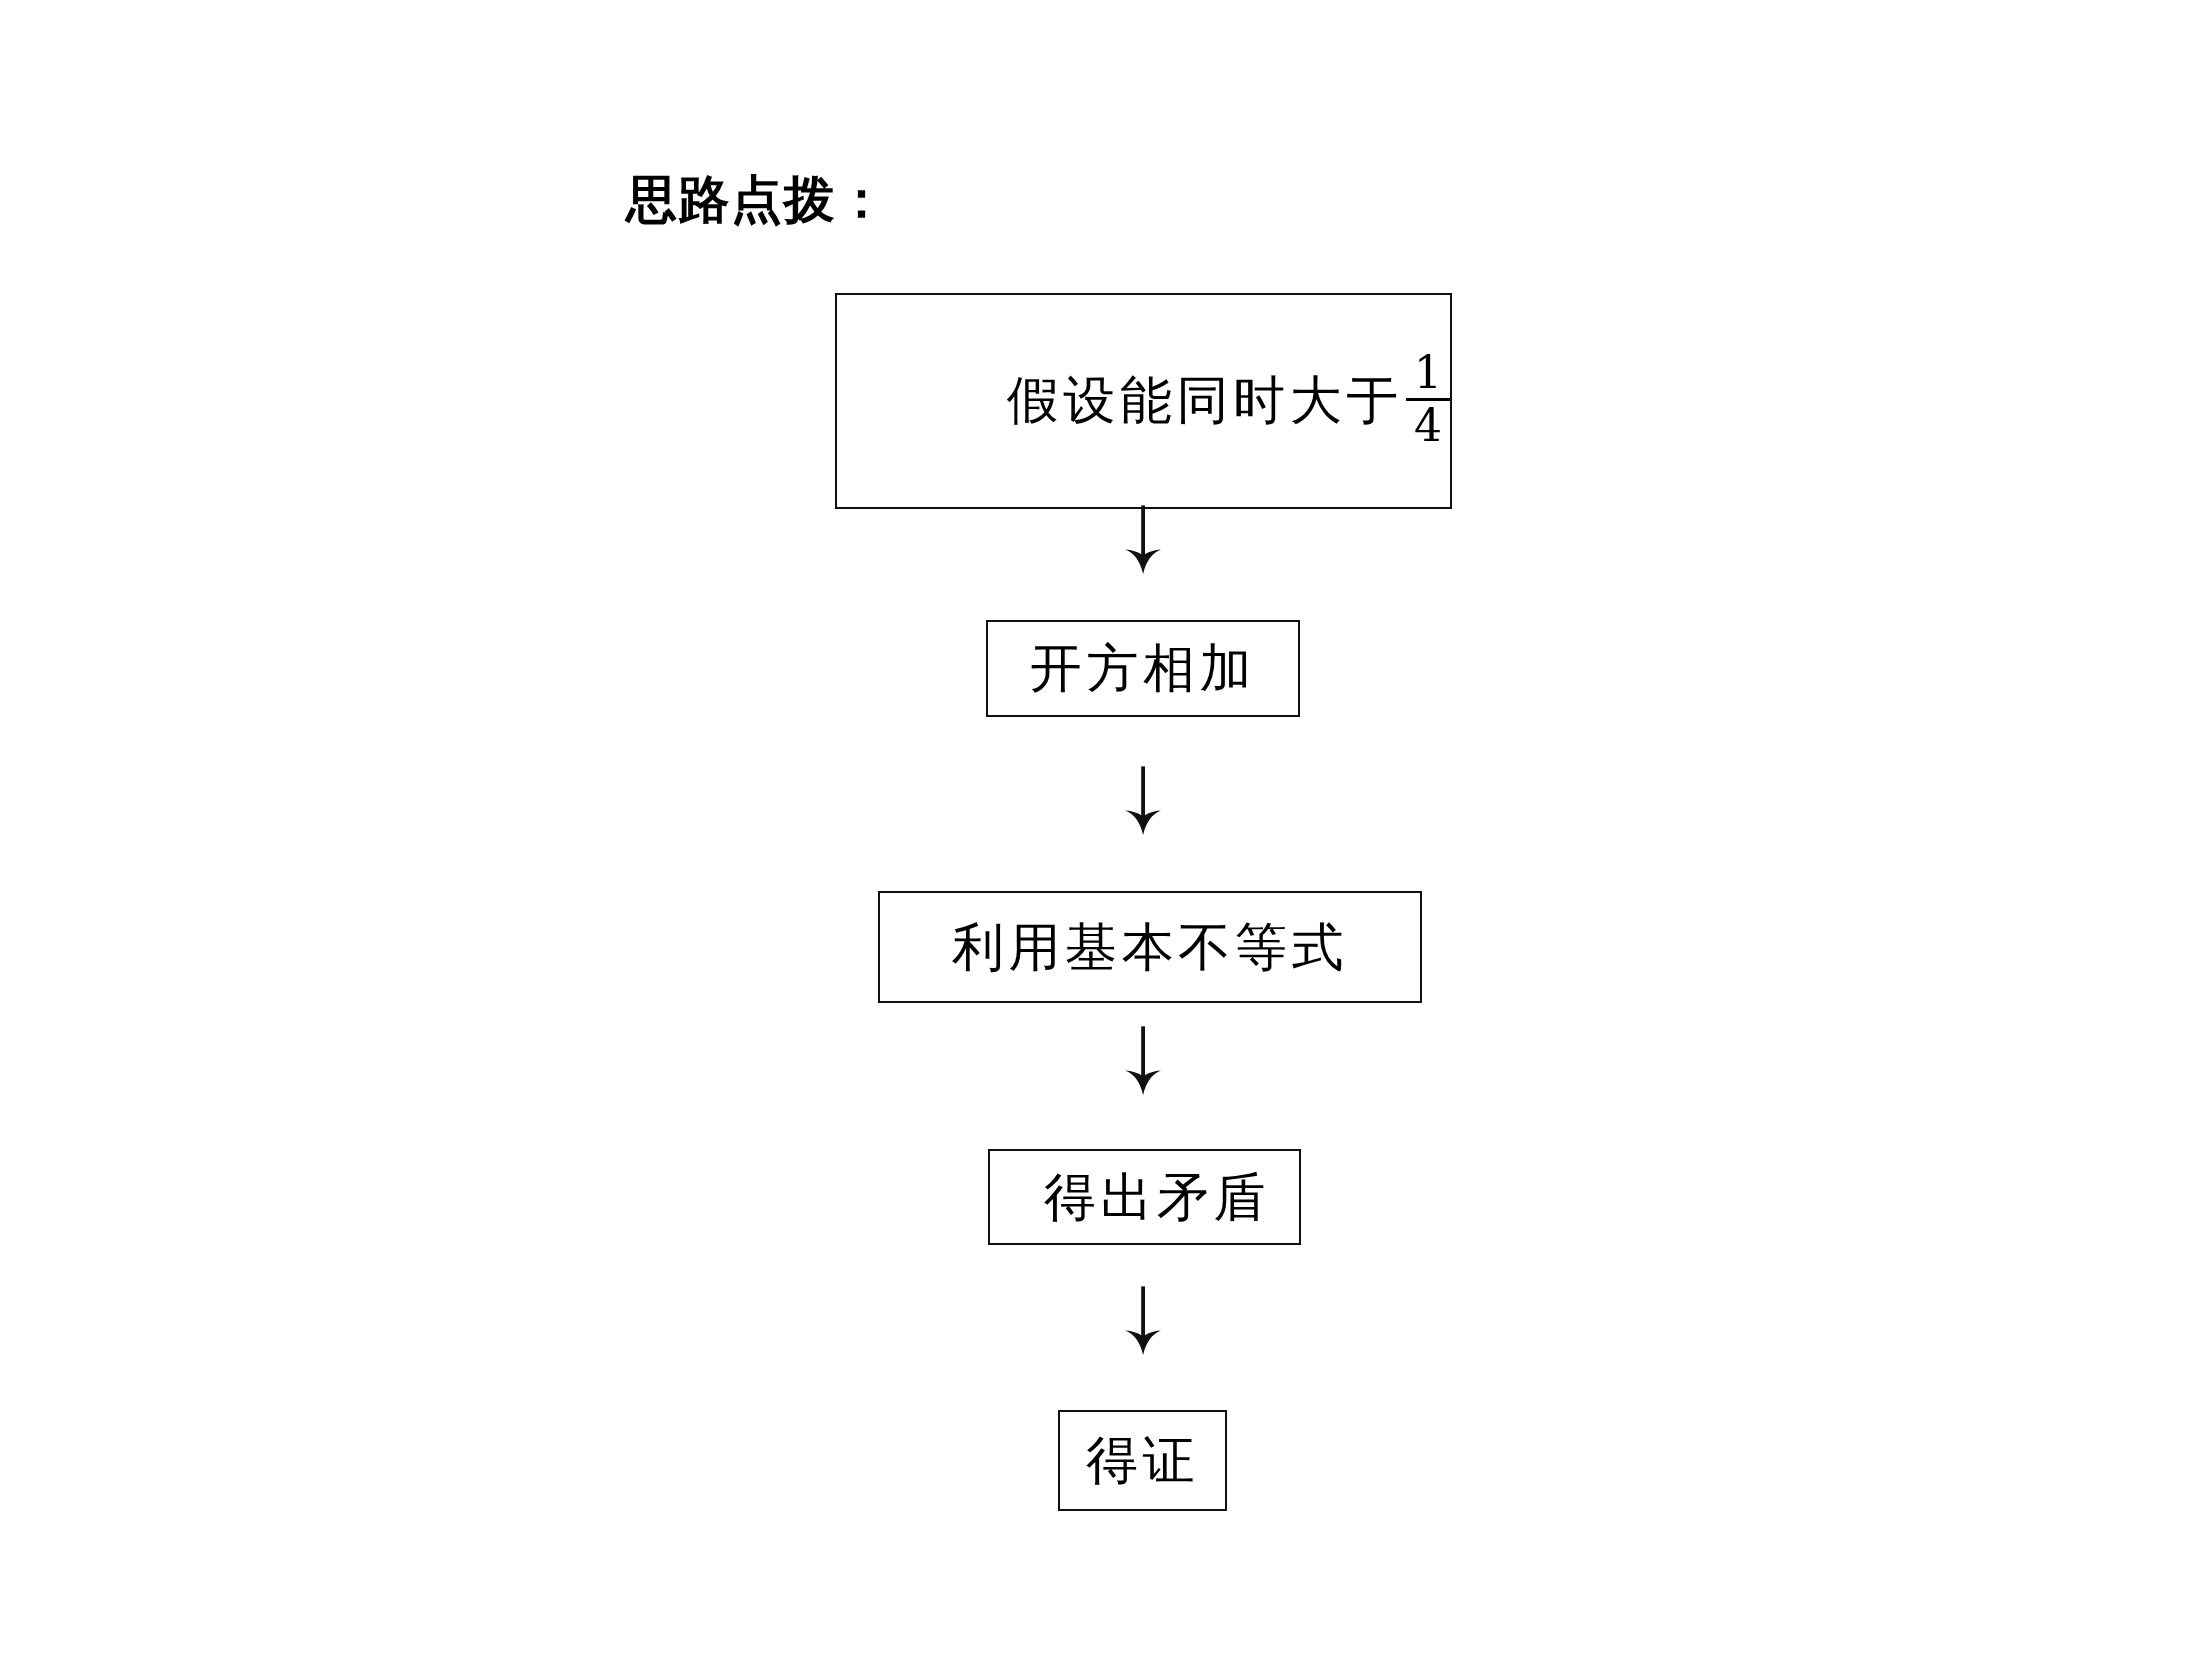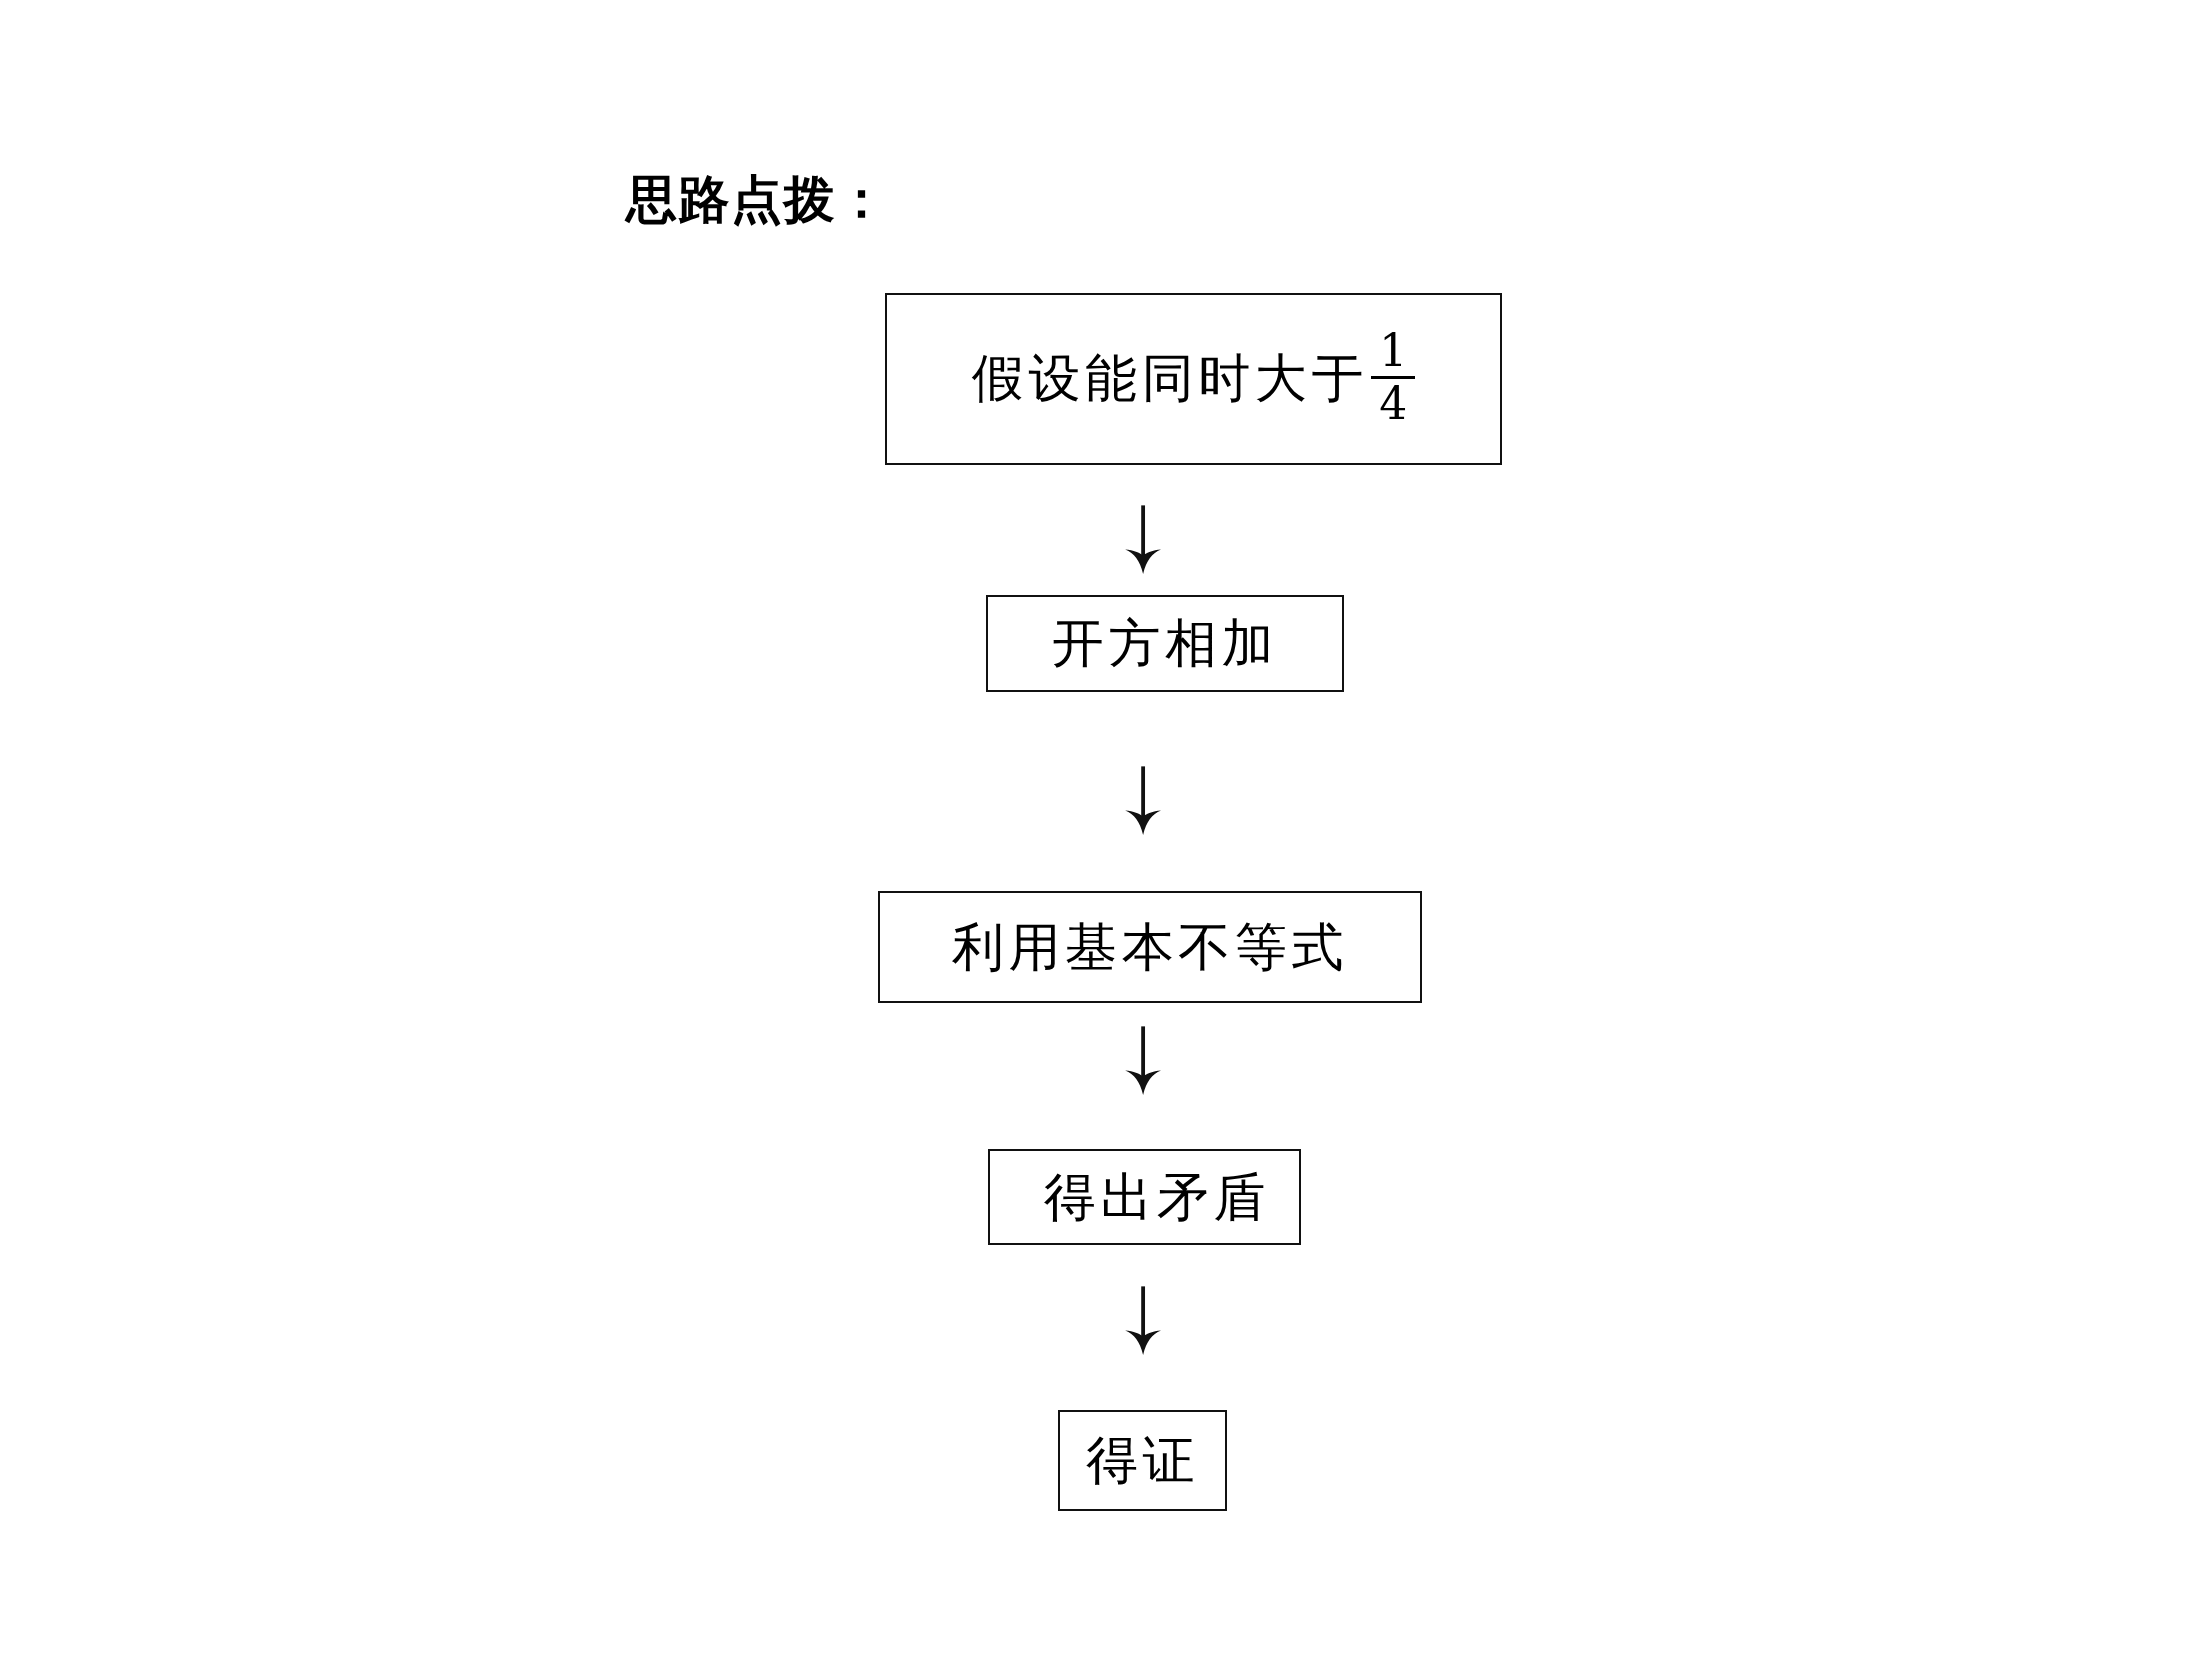--- a/index.html
+++ b/index.html
@@ -43,22 +43,22 @@
     white-space: nowrap;
   }
   .node-text {
     font-family: "Liberation Serif", "DejaVu Serif", serif;
     font-size: 52px;
     line-height: 55px;
     letter-spacing: 4.6px;
     color: #000000;
   }
 
-  #node-1 { left: 885px; top: 293px;  width: 617px;  height: 172px; }
-  #node-2 { left: 986px; top: 595px;  width: 358px;  height: 97px; }
+  #node-1 { left: 835px; top: 293px;  width: 617px;  height: 216px; justify-content: flex-end; }
+  #node-2 { left: 986px; top: 620px;  width: 314px;  height: 97px; }
   #node-3 { left: 878px; top: 891px; width: 544px;  height: 112px; }
   #node-4 { left: 988px; top: 1149px; width: 313px;  height: 96px; padding-left: 25px; }
   #node-5 { left: 1058px; top: 1410px; width: 169px;  height: 101px; }
 
   
   .row-with-frac {
     display: flex;
     align-items: center;
     justify-content: center;
   }

